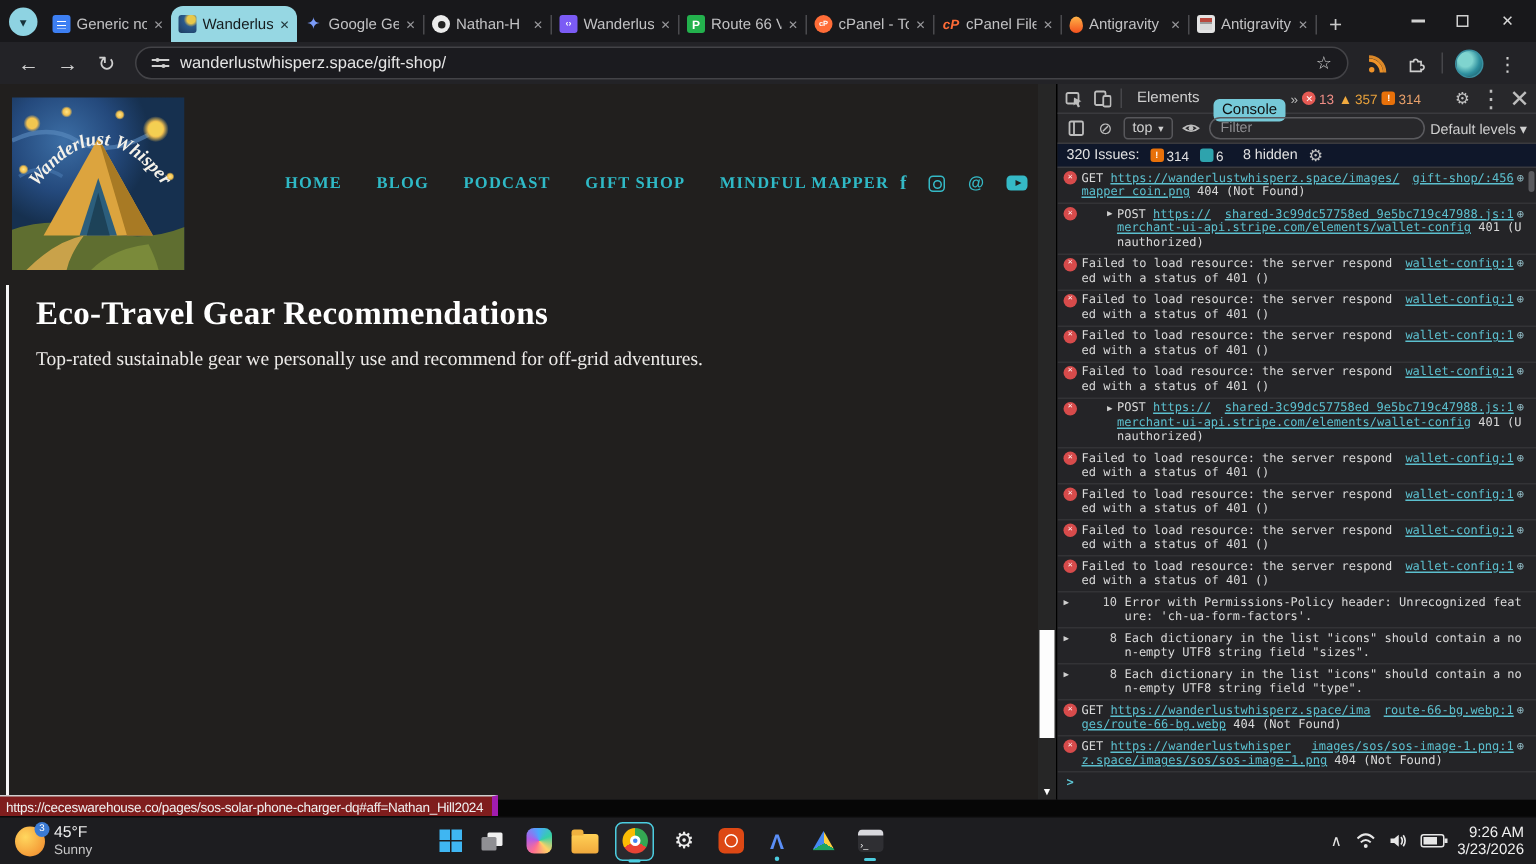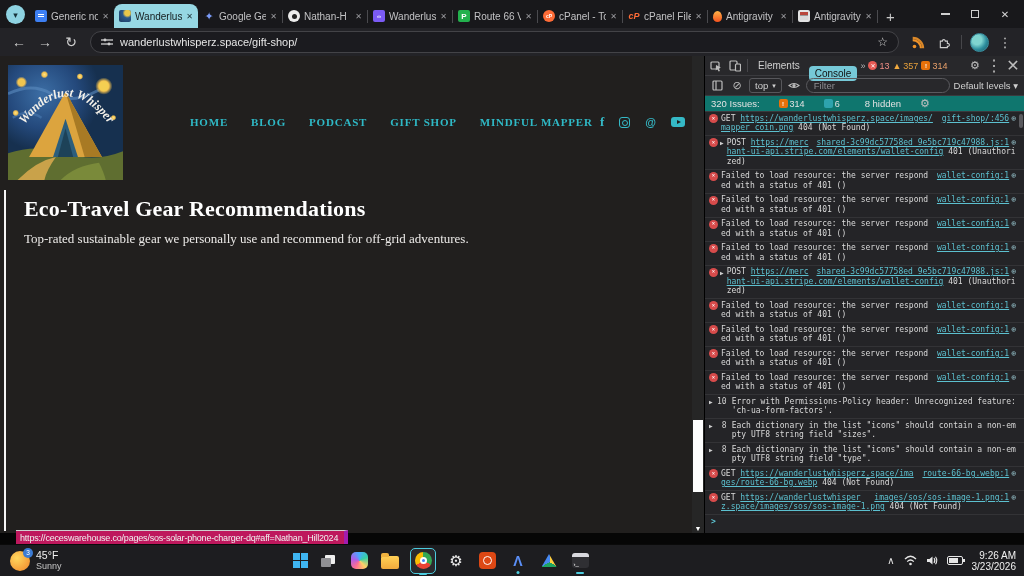--- a/index.html
+++ b/index.html
@@ -103,43 +103,43 @@
     display:flex;align-items:center;justify-content:center;}
   .issuesq.teal{background:#2ea3ad;}
   .nerr{color:#f08e86;}.nwarn{color:#e9a23b;}.niss{color:#e8a06a;}
   .dtrow2{height:20px;gap:4px;padding:0 4px;}
   .ctxbox{border:1px solid #57575b;border-radius:3px;padding:1px 5px;font-size:9.5px;color:#d0d0d0;
     display:flex;gap:4px;align-items:center;cursor:pointer;white-space:nowrap;}
   .filter{flex:1;height:15px;border-radius:8px;border:1px solid #5a5a5e;background:transparent;
     color:#d0d0d0;font-size:9.5px;padding:0 7px;font-family:"Liberation Sans",sans-serif;min-width:0;}
   .filter::placeholder{color:#8d8d91;}
   .levels{font-size:9.5px;color:#d0d0d0;white-space:nowrap;cursor:pointer;padding-right:2px;}
-  .dtrow3{height:16px;gap:19px;padding:0 6px;background:#0f766e;font-size:9.5px;color:#e2e2e2;}
+  .dtrow3{height:16px;gap:7px;padding:0 6px;background:#0f172a;font-size:9.5px;color:#e2e2e2;}
   .gear{color:#c0c0c0;font-size:11px;cursor:pointer;}
 
   .console{flex:1;overflow:hidden;background:#242427;position:relative;
     font-family:"DejaVu Sans Mono",monospace;font-size:8px;line-height:9.5px;color:#d9d9d9;}
   .crow{display:flex;gap:3px;padding:1.5px 8px 2.5px 4px;border-bottom:1px solid rgba(255,255,255,.07);}
-  .cleft{flex:0 0 auto;display:flex;gap:2px;align-items:flex-start;padding-top:.5px;}
+  .cleft{flex:0 0 auto;display:flex;gap:20px;align-items:flex-start;padding-top:.5px;}
   .cerr{width:9px;height:9px;border-radius:50%;background:#d74b4b;color:#fff;font-size:5.5px;
     display:flex;align-items:center;justify-content:center;flex:0 0 auto;}
   .caret{color:#cfcfcf;font-size:6px;line-height:9px;cursor:pointer;}
   .ccount{color:#cfcfcf;min-width:12px;text-align:right;margin-right:2px;}
   .cbody{flex:1;min-width:0;word-break:break-all;}
   .cbody a{color:#5cc0cf;text-decoration:underline;cursor:pointer;text-align:right;}
   .csrc{float:right;max-width:216px;margin-left:5px;text-align:right;}
   .cissue{color:#8fb9c2;margin-left:2px;text-decoration:none;cursor:pointer;font-size:8px;}
   .cprompt{color:#5fc8d6;padding:2px 4px 0 6px;font-weight:bold;}
   .dtscroll{position:absolute;right:1px;top:2px;width:4px;height:14px;background:#5a5a5e;border-radius:2px;}
 
   
   .strip{height:11px;background:#060606;flex:0 0 auto;}
-  .statusbar{position:absolute;left:0;top:530px;height:14px;background:#be185d;
+  .statusbar{position:absolute;left:0;top:530px;height:14px;background:#7f1d1d;
     border-top:1px solid #cfcfcf;border-right:4px solid #a21caf;display:flex;align-items:center;
-    padding:0 6px 0 4px;z-index:5;margin-left:16px;}
+    padding:0 6px 0 4px;z-index:5;}
   .statusbar span{color:#f0f0f0;font-size:9px;letter-spacing:-.2px;white-space:nowrap;}
 
   
   .taskbar{height:32px;background:#1d1d20;border-top:1px solid #0a0a0a;position:relative;
     display:flex;align-items:center;flex:0 0 auto;}
   .weather{position:absolute;left:10px;display:flex;align-items:center;gap:6px;cursor:pointer;}
   .sun{width:20px;height:20px;border-radius:50%;position:relative;
     background:radial-gradient(circle at 35% 35%,#ffd75e,#f6a13b 65%,#e8862e);}
   .wbadge{position:absolute;right:-3px;top:-3px;width:10px;height:10px;border-radius:50%;
     background:#3b7bd4;color:#fff;font-size:6.5px;display:flex;align-items:center;justify-content:center;}

